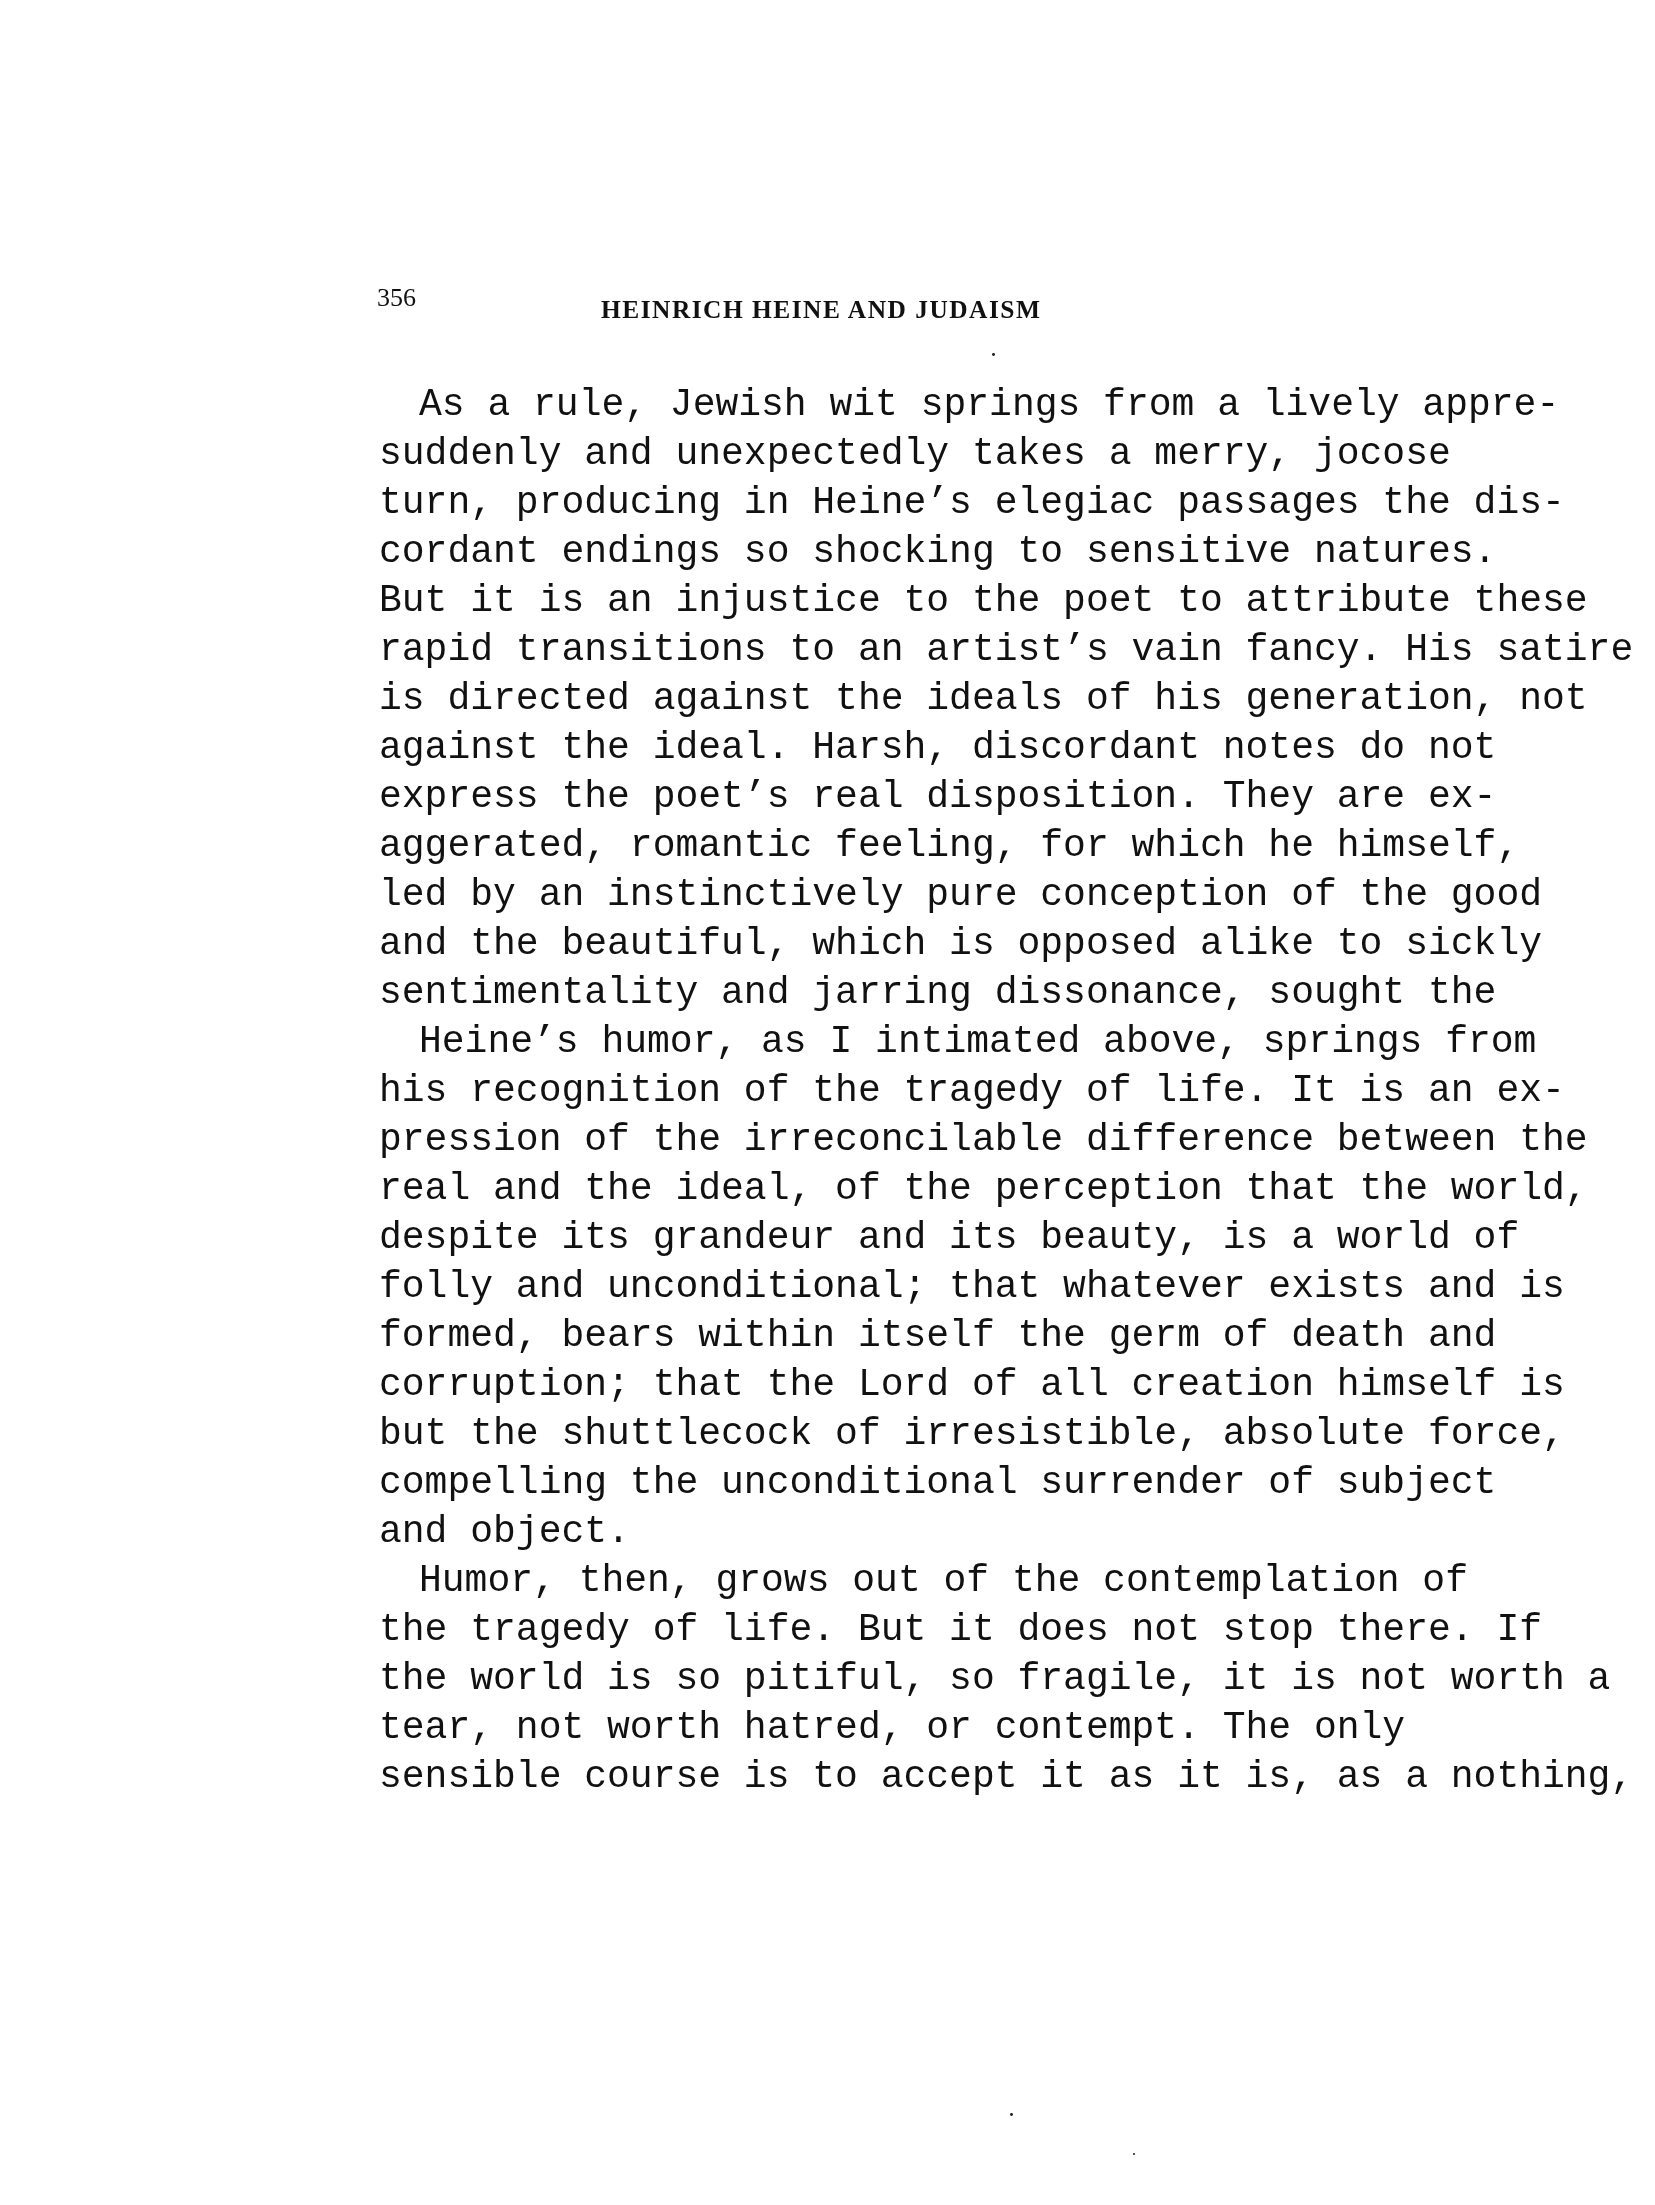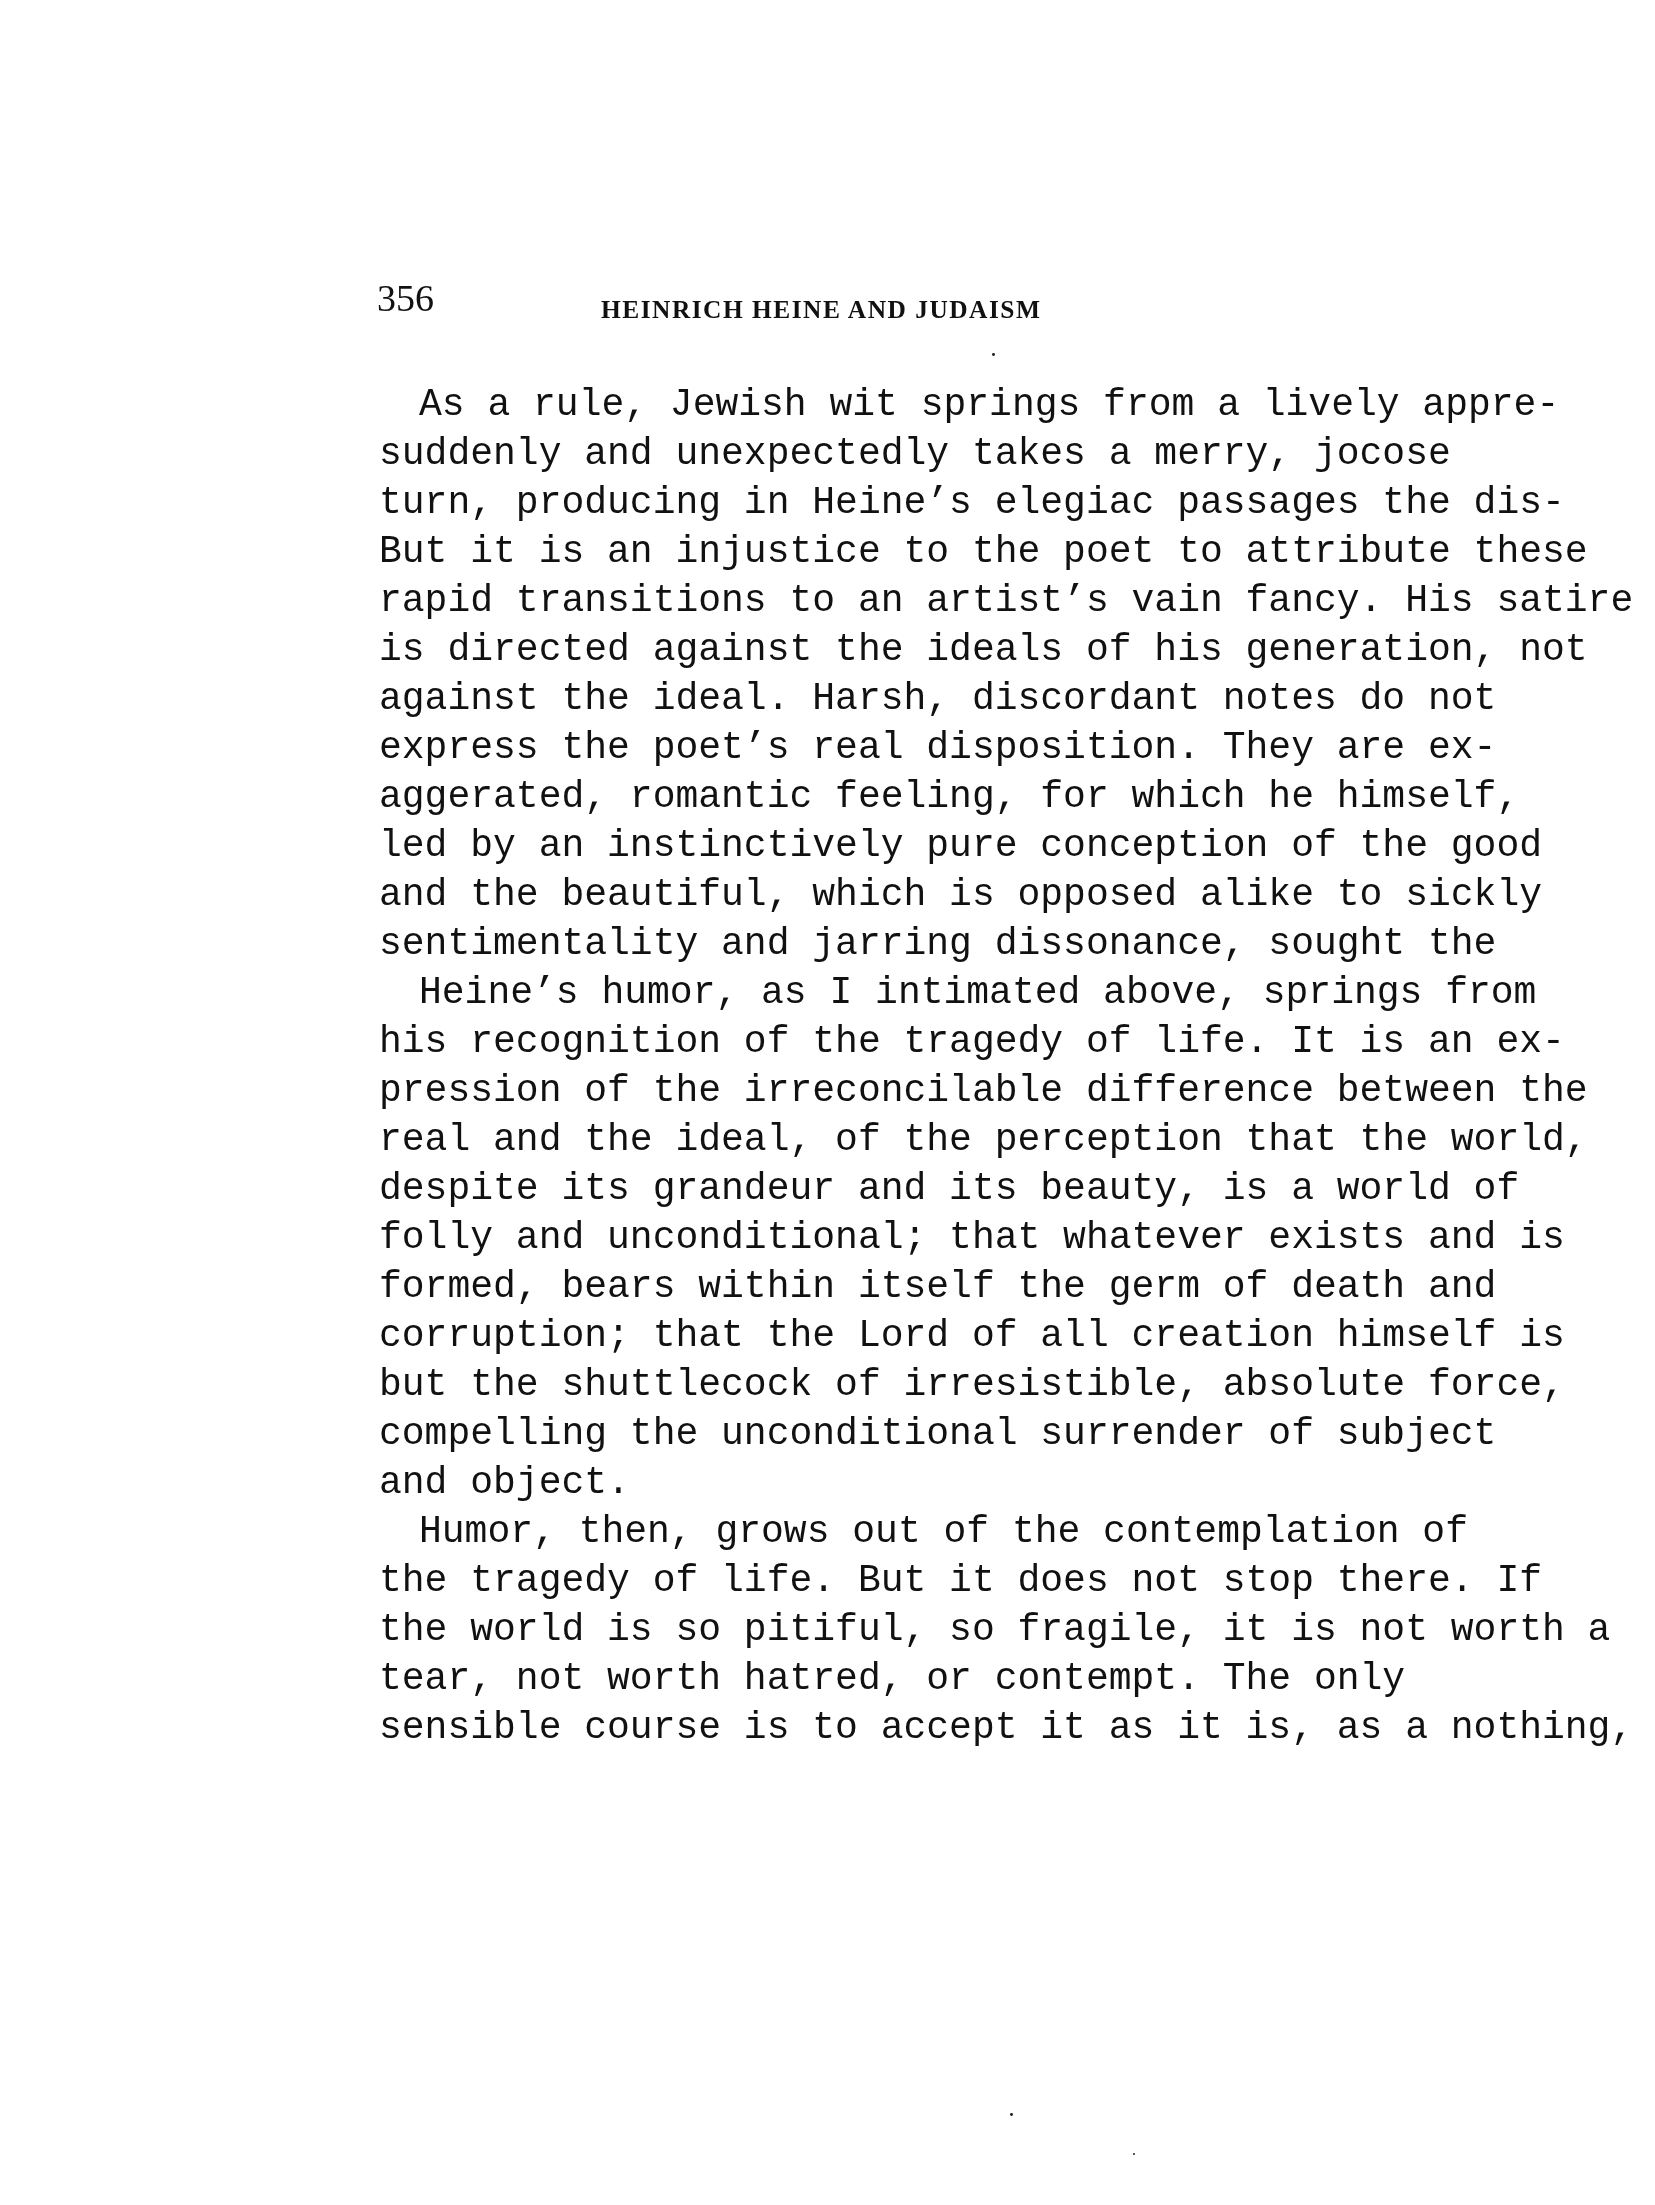--- a/index.html
+++ b/index.html
@@ -12,21 +12,21 @@
       height: 2205px;
       position: relative;
       overflow: hidden;
       color: #111111;
       font-family: "Liberation Serif", "DejaVu Serif", serif;
     }
     .page-number {
       position: absolute;
       left: 377px;
       top: 279px;
-      font-size: 38px;
+      font-size: 26px;
       line-height: 38px;
       font-weight: normal;
     }
     .running-head {
       position: absolute;
       left: 568px;
       width: 520px;
       top: 295px;
       font-size: 25.4px;
       line-height: 28px;
@@ -66,20 +66,21 @@
 <body>
 
 <div class="page-number">356</div>
 <div class="running-head">HEINRICH HEINE AND JUDAISM</div>
 
 <div class="body-text">
   <div>
     <span class="line indent">As a rule, Jewish wit springs from a lively appre-</span>
     <span class="line">suddenly and unexpectedly takes a merry, jocose</span>
     <span class="line">turn, producing in Heine’s elegiac passages the dis-</span>
+    <span class="line">cordant endings so shocking to sensitive natures.</span>
     <span class="line">But it is an injustice to the poet to attribute these</span>
     <span class="line">rapid transitions to an artist’s vain fancy.  His satire</span>
     <span class="line">is directed against the ideals of his generation, not</span>
     <span class="line">against the ideal.  Harsh, discordant notes do not</span>
     <span class="line">express the poet’s real disposition.  They are ex-</span>
     <span class="line">aggerated, romantic feeling, for which he himself,</span>
     <span class="line">led by an instinctively pure conception of the good</span>
     <span class="line">and the beautiful, which is opposed alike to sickly</span>
     <span class="line">sentimentality and jarring dissonance, sought the</span>
   </div>

